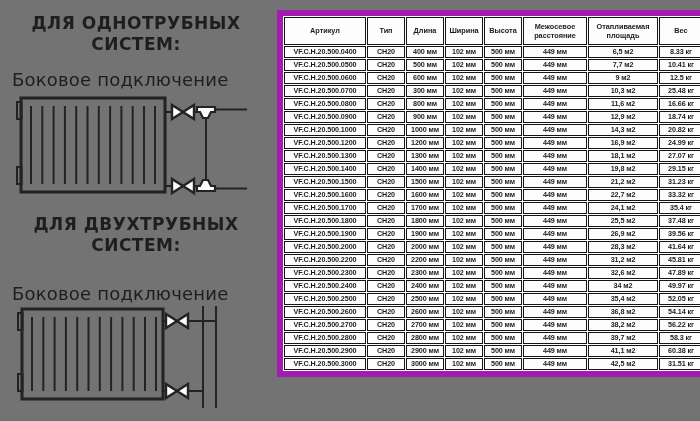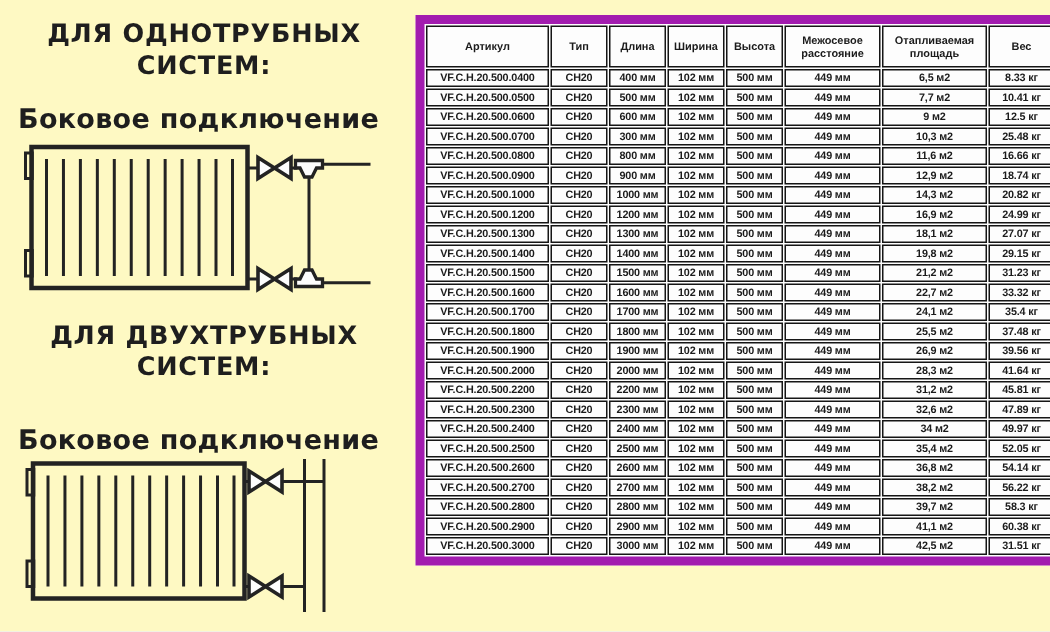--- a/index.html
+++ b/index.html
@@ -1,24 +1,24 @@
 <!DOCTYPE html>
 <html><head>
 <meta charset="utf-8">
 <style>
   html,body{margin:0;padding:0;background:#e9e9e9;}
-  .stage{position:relative;width:700px;height:421px;background:#fef9c3;overflow:hidden;
+  .stage{position:relative;width:700px;height:421px;background:#737373;overflow:hidden;
          font-family:"Liberation Sans",sans-serif;color:#1b1b1b;}
   
   .left{position:absolute;left:0;top:0;width:277px;height:421px;}
   .sec-title{position:absolute;left:0;width:272px;text-align:center;
              font-family:"DejaVu Sans",sans-serif;font-weight:bold;
              font-size:17px;line-height:21px;color:#1e1e1e;letter-spacing:.5px;}
   .sec-sub{position:absolute;left:12px;font-family:"DejaVu Sans",sans-serif;
-           font-weight:bold;font-size:18px;color:#1e1e1e;letter-spacing:.2px;}
+           font-weight:normal;font-size:18px;color:#1e1e1e;letter-spacing:.2px;}
   .t1{top:13px;} .s1{top:69px;} .d1{position:absolute;left:16px;top:95px;}
   .t2{top:214px;} .s2{top:283px;} .d2{position:absolute;left:16px;top:304px;}
   svg .ln{stroke:#232323;fill:none;}
   
   .tbl-wrap{position:absolute;left:277px;top:10px;width:416px;}
   table{border-collapse:separate;border-spacing:1px;background:#fdfdfd;
         table-layout:fixed;width:416px;border:6px solid #a21caf;}
   th,td{border:1px solid #151515;font-weight:bold;text-align:center;
         vertical-align:middle;overflow:hidden;white-space:nowrap;}
   th{font-size:7.3px;line-height:1.25;height:24px;padding:1px 0;white-space:normal;}

